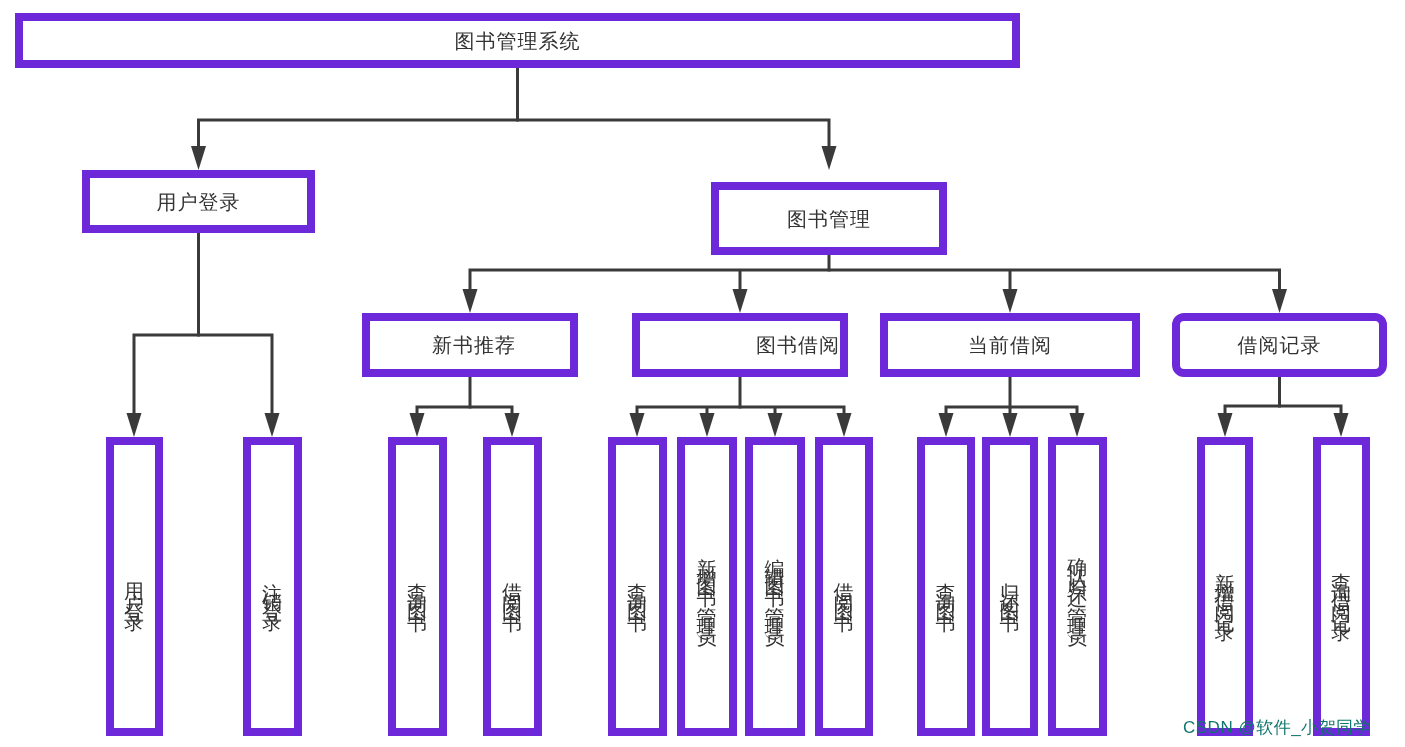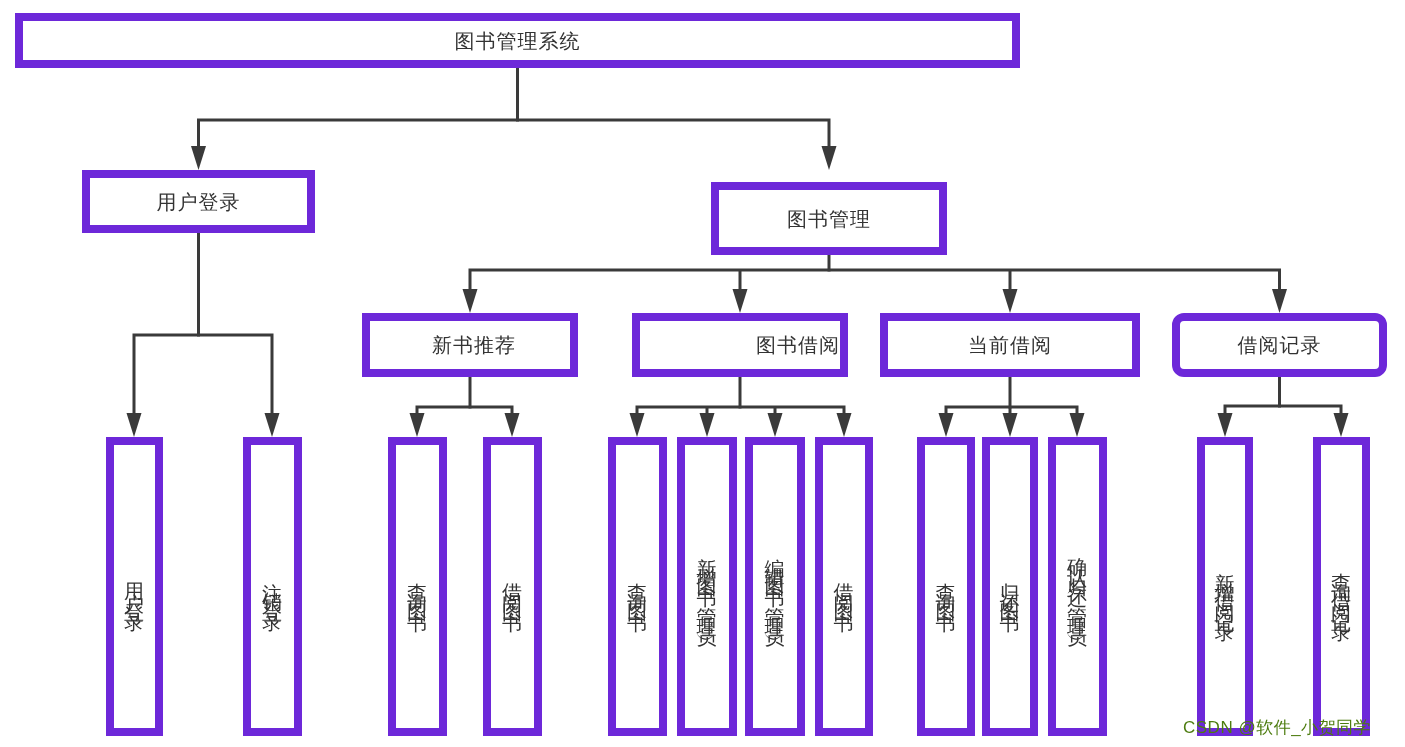--- a/index.html
+++ b/index.html
@@ -39,21 +39,21 @@
     writing-mode: vertical-rl;
     text-orientation: mixed;
     letter-spacing: 10px;
     white-space: nowrap;
   }
   .watermark {
     position: absolute;
     left: 1183px;
     top: 716px;
     font-size: 17px;
-    color: #4d7c0f;
+    color: #0f766e;
     letter-spacing: 0.5px;
     white-space: nowrap;
   }
 </style>
 </head>
 <body>
 
 <div class="canvas">
 
   <svg class="connectors" viewBox="0 0 1405 747" xmlns="http://www.w3.org/2000/svg">

